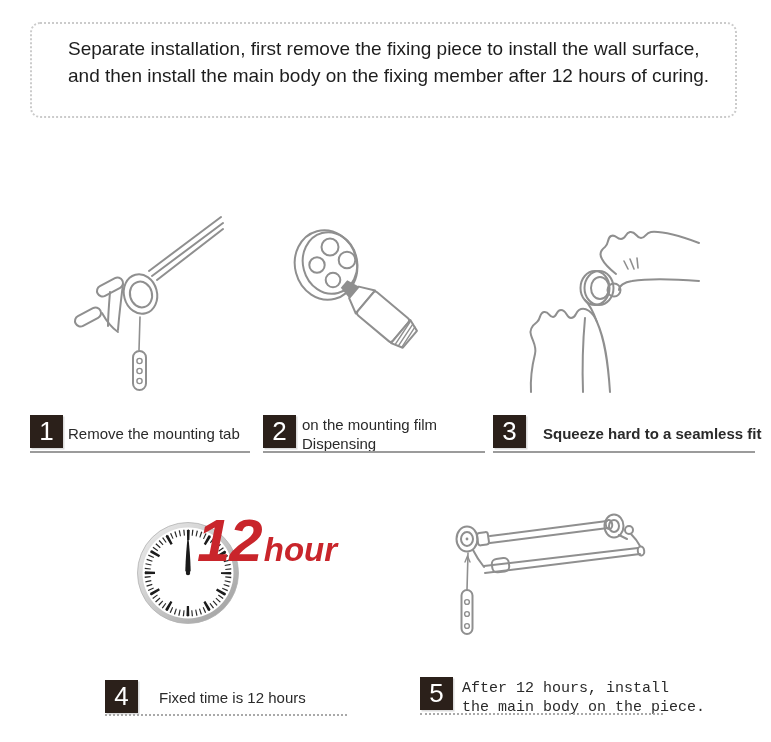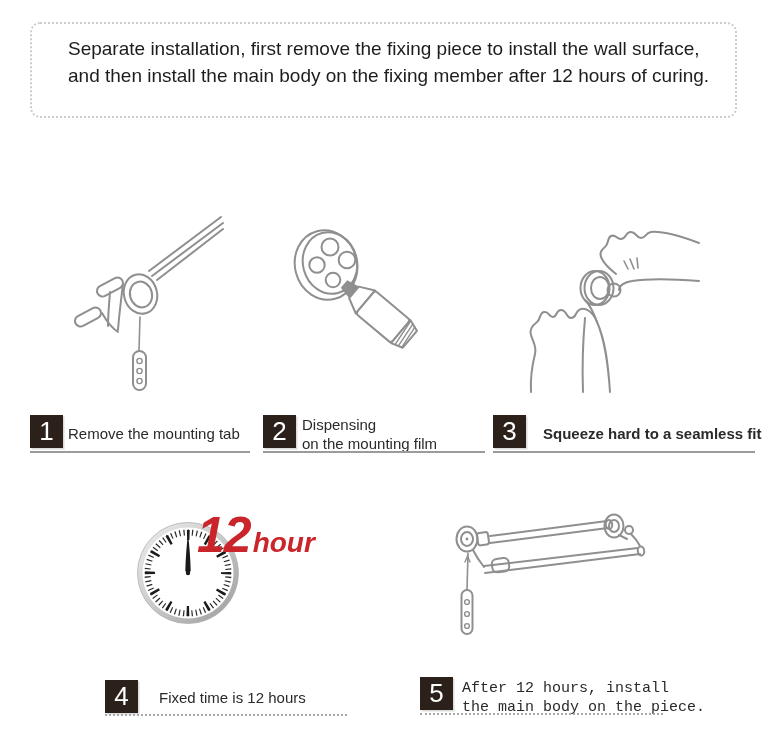--- a/index.html
+++ b/index.html
@@ -27,22 +27,22 @@
     box-shadow:1.5px 1.5px 0 #dcdcdc;
   }
   .lbl{position:absolute;font-size:15px;line-height:19px;color:#2a2a2a;white-space:nowrap;}
   .lbl span{display:block;}
   .divider{position:absolute;height:0;border-top:2px solid var(--divider-solid,#9b9b9b);}
   .divider.dotted{border-top:2px dotted var(--divider-dotted,#a9a9a9);}
   .clock-label{
     position:absolute;left:197px;top:506px;display:flex;align-items:baseline;
     color:var(--accent-red,#c9252b);font-style:italic;font-weight:bold;z-index:2;
   }
-  .clock-label .big{font-size:50px;letter-spacing:-1px;}
-  .clock-label .small{font-size:28px;margin-left:2px;}
+  .clock-label .big{font-size:60px;letter-spacing:-1px;}
+  .clock-label .small{font-size:33px;margin-left:2px;}
 </style>
 </head>
 <body>
 
 <div class="page">
 
   <div class="notice">
     <p>Separate installation, first remove the fixing piece to install the wall surface, and then install the main body on the fixing member after 12 hours of curing.</p>
   </div>
 
@@ -98,22 +98,22 @@
       <path d="M120 49 L124 59 M127 48 L128 58 M114 51 L118 59" stroke-width="1.6"></path>
     </svg>
   </figure>
 
   <span class="badge" style="left:30px;top:415px;">1</span>
   <span class="lbl" style="left:68px;top:424px;">Remove the mounting tab</span>
   <div class="divider" style="left:30px;top:451px;width:220px;"></div>
 
   <span class="badge" style="left:263px;top:415px;">2</span>
   <div class="lbl" style="left:302px;top:415px;">
+    <span>on the mounting film</span>
     <span>Dispensing</span>
-    <span>on the mounting film</span>
   </div>
   <div class="divider" style="left:263px;top:451px;width:222px;"></div>
 
   <span class="badge" style="left:493px;top:415px;">3</span>
   <span class="lbl" style="left:543px;top:424px;font-weight:bold;">Squeeze hard to a seamless fit</span>
   <div class="divider" style="left:493px;top:451px;width:262px;"></div>
 
   <figure style="left:136px;top:521px;">
     <svg width="104" height="104" viewBox="0 0 104 104">
       <defs>

